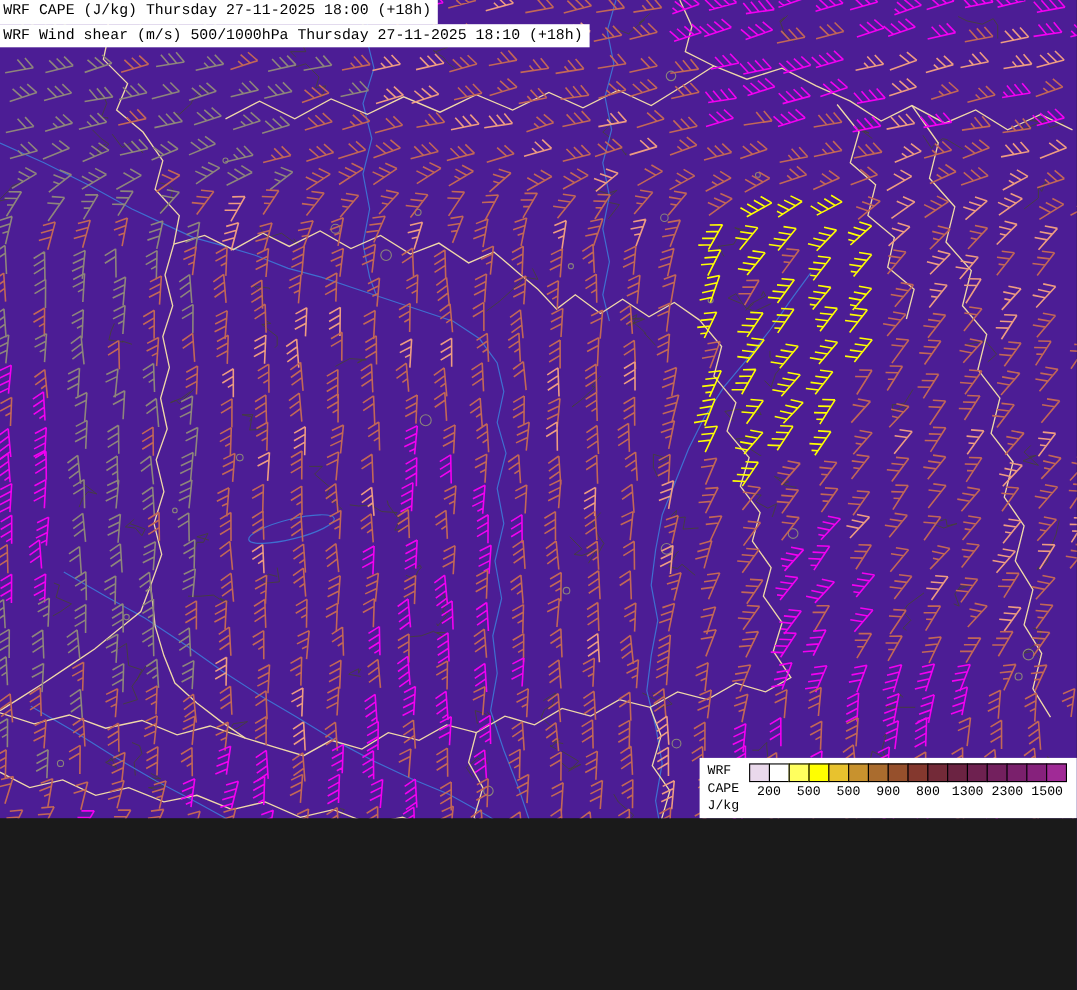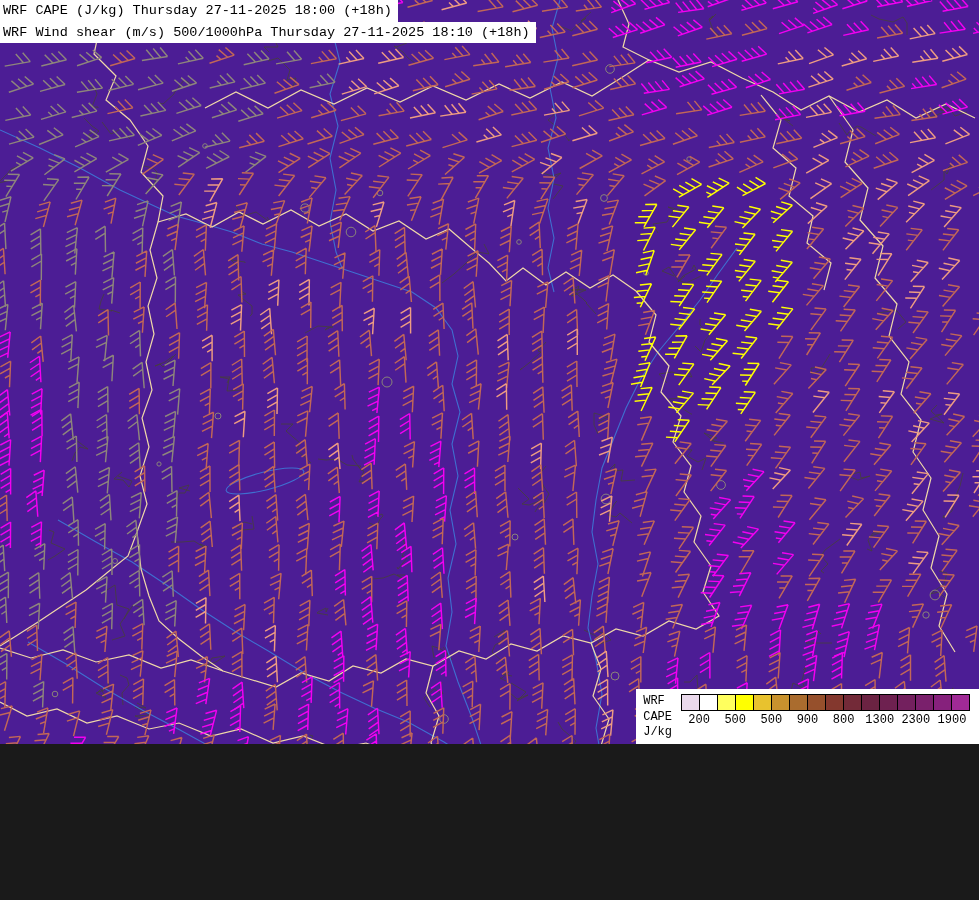--- a/index.html
+++ b/index.html
@@ -1208,18 +1208,18 @@
           <div class="swatch" style="background:#a02a96"></div>
         </div>
       <div class="ticks" id="legend-ticks">
           <span class="tick" style="left:6.25%">200</span>
           <span class="tick" style="left:18.75%">500</span>
           <span class="tick" style="left:31.25%">500</span>
           <span class="tick" style="left:43.75%">900</span>
           <span class="tick" style="left:56.25%">800</span>
           <span class="tick" style="left:68.75%">1300</span>
           <span class="tick" style="left:81.25%">2300</span>
-          <span class="tick" style="left:93.75%">1900</span>
+          <span class="tick" style="left:93.75%">1500</span>
         </div>
     </div>
   </div>
 
 </div>
 
 </body></html>

